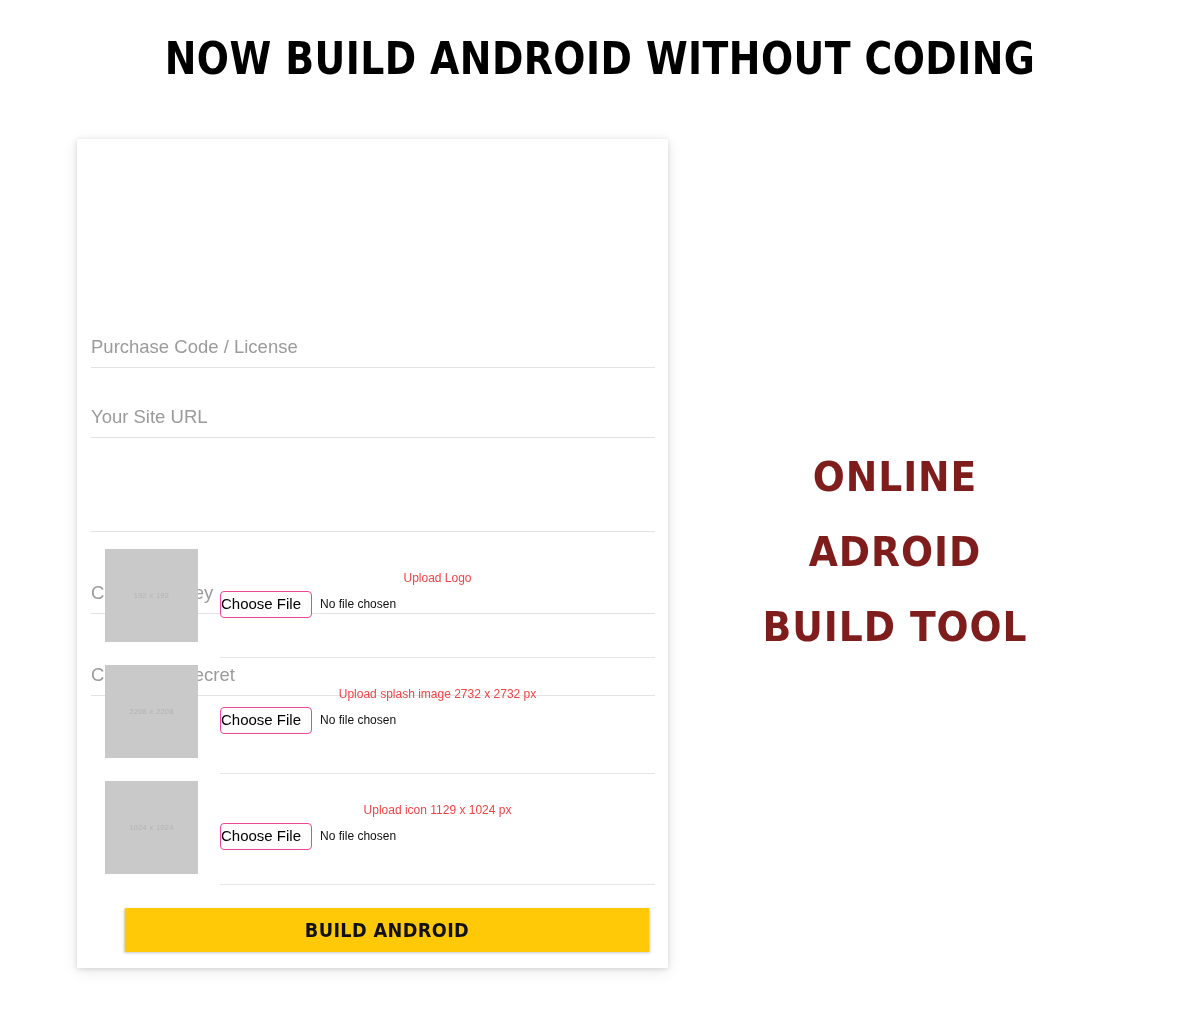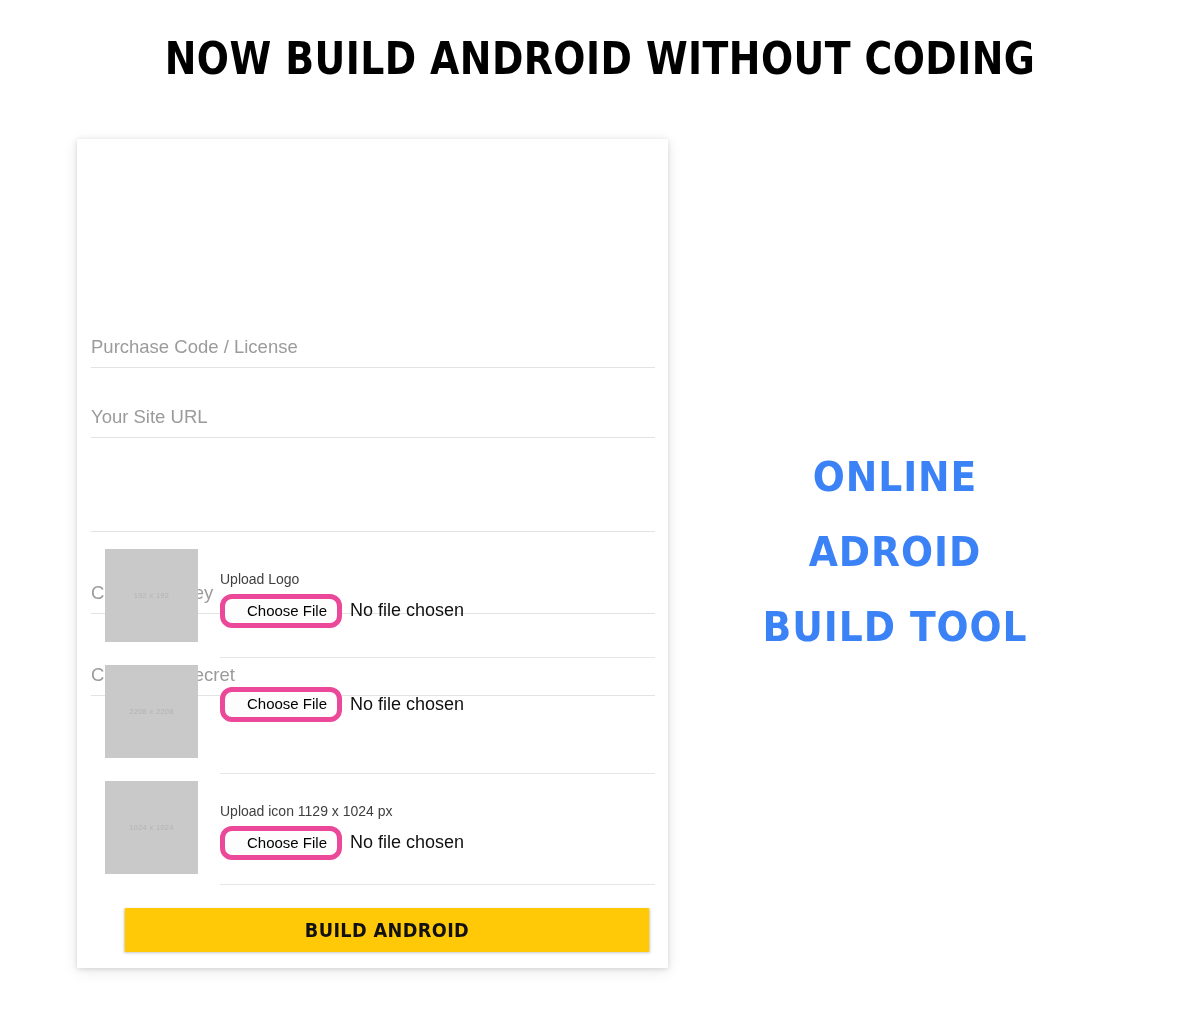--- a/index.html
+++ b/index.html
@@ -111,47 +111,48 @@
     user-select: none;
   }
   .upload-body {
     position: absolute;
     left: 129px;
     top: 22px;
     width: 435px;
   }
   .upload-title {
     font-family: "Liberation Sans", sans-serif;
-    font-size: 14px;
-    color: #404040;
+    font-size: 12px;
+    color: #ef4444;
     line-height: 1.25;
     margin-bottom: 5px;
     white-space: nowrap;
+    text-align: center;
   }
   .file-input-row {
     display: flex;
     align-items: center;
     gap: 8px;
   }
   .choose-file-btn {
     display: inline-block;
-    border: 5px solid #ec4899;
-    border-radius: 12px;
+    border: 1px solid #ec4899;
+    border-radius: 4px;
     background: #fdfdfd;
-    padding: 2px 10px 3px 22px;
+    padding: 2px 10px 3px 0;
     font-family: "Liberation Sans", sans-serif;
     font-size: 15px;
     color: #000000;
     line-height: 1.3;
     cursor: default;
     white-space: nowrap;
   }
   .no-file-text {
     font-family: "Liberation Sans", sans-serif;
-    font-size: 18px;
+    font-size: 12px;
     color: #101010;
     white-space: nowrap;
   }
 
   
   .row-sep {
     position: absolute;
     left: 129px;
     width: 435px;
     height: 1px;
@@ -181,21 +182,21 @@
 
   
   .tagline {
     position: absolute;
     left: 700px;
     top: 440px;
     width: 390px;
     text-align: center;
     font-family: "DejaVu Sans", sans-serif;
     font-weight: 700;
-    color: #3b82f6;
+    color: #7f1d1d;
   }
   .tagline-line {
     font-size: 41px;
     letter-spacing: 1px;
     line-height: 75px;
     transform: scaleX(0.92);
     transform-origin: center;
   }
 </style>
 </head>
@@ -243,20 +244,21 @@
       </div>
     </div>
 
     <div class="row-sep" style="top:518px;"></div>
 
     <div class="upload-row" style="top:526px;">
       <div class="thumb">
         <span class="thumb-label">2208 x 2208</span>
       </div>
       <div class="upload-body">
+        <div class="upload-title">Upload splash image 2732 x 2732 px</div>
         <div class="file-input-row">
           <span class="choose-file-btn">Choose File</span>
           <span class="no-file-text">No file chosen</span>
         </div>
       </div>
     </div>
 
     <div class="row-sep" style="top:634px;"></div>
 
     <div class="upload-row" style="top:642px;">

